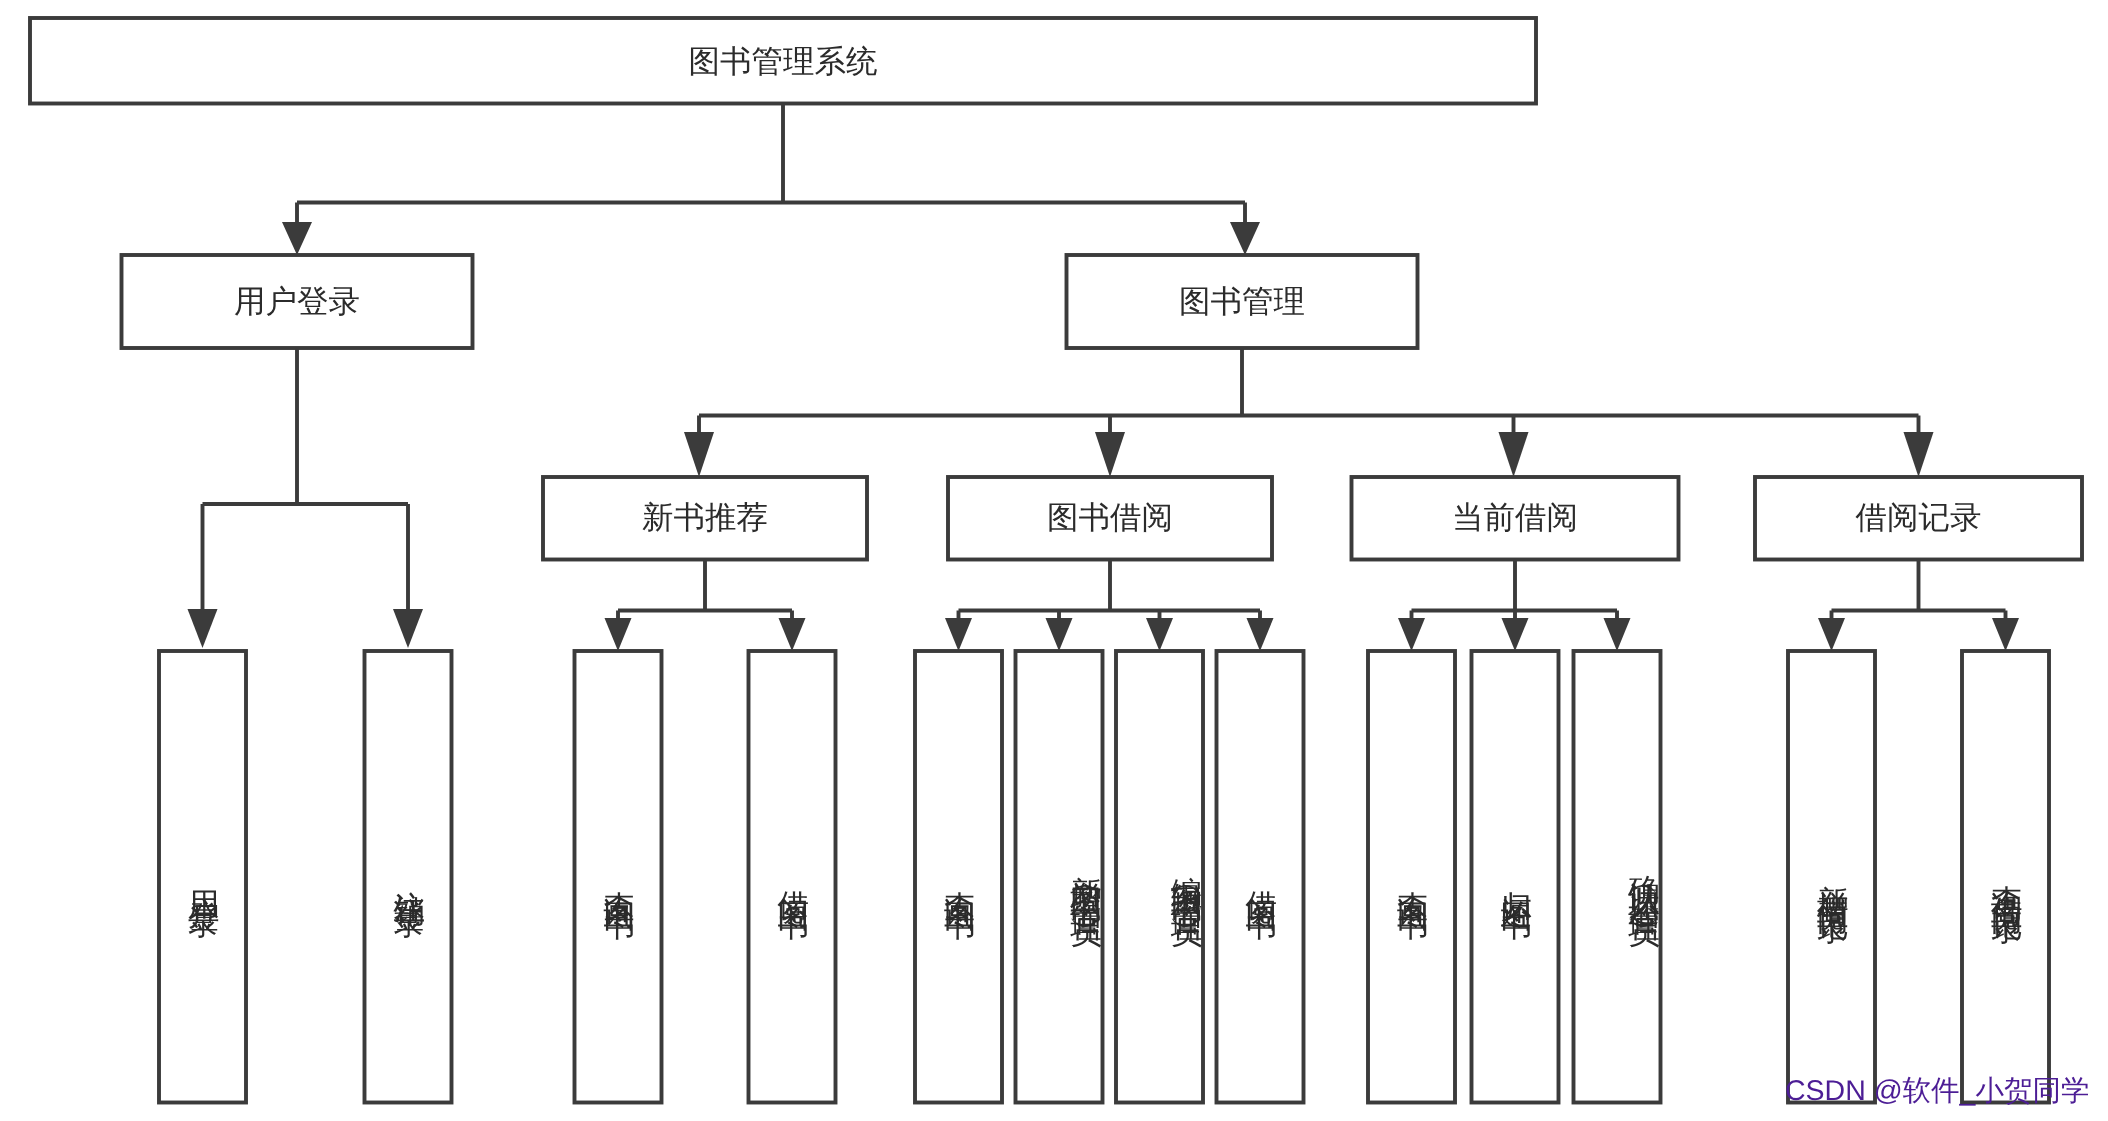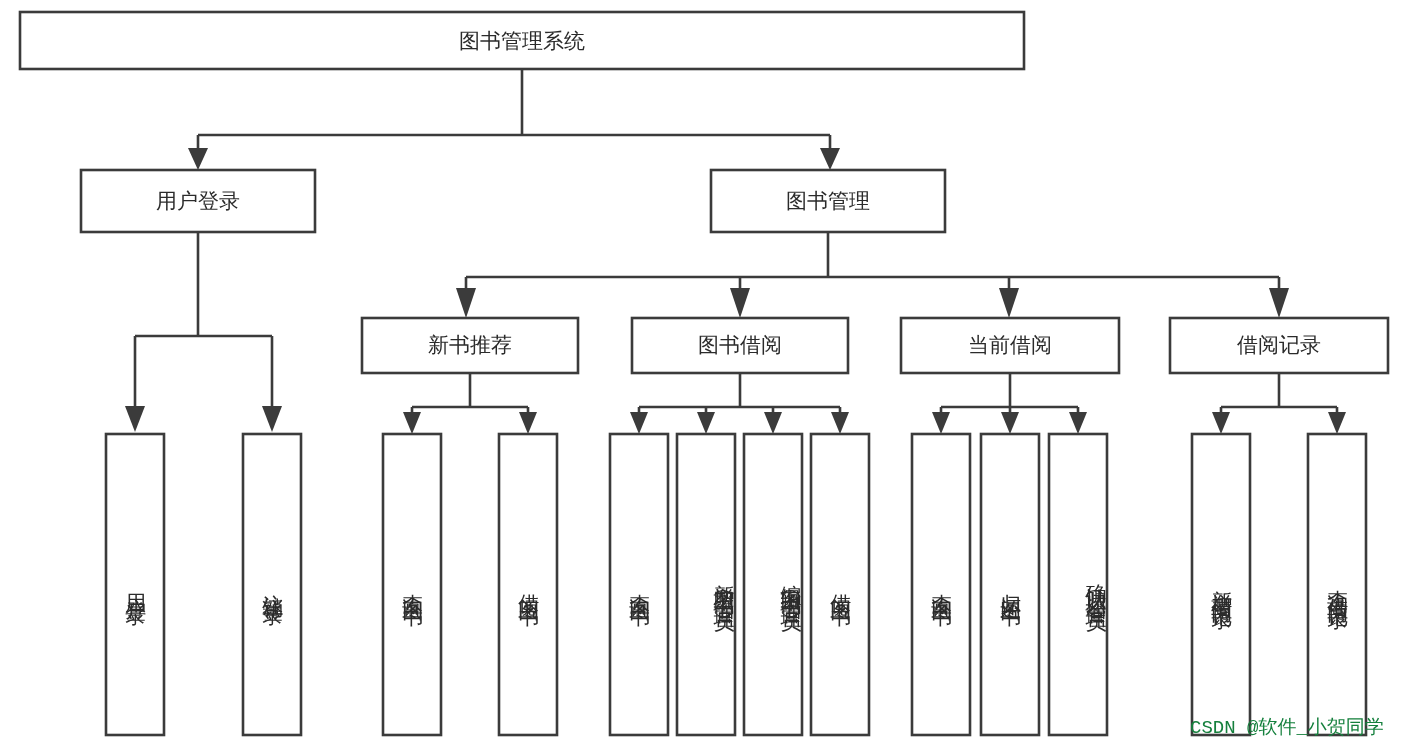--- a/index.html
+++ b/index.html
@@ -57,23 +57,23 @@
     font-size: 21px;
     line-height: 1.12;
     color: #2b2b2b;
     letter-spacing: 4px;
     text-align: center;
     white-space: nowrap;
     user-select: none;
   }
   .watermark {
     position: absolute;
-    font-family: Liberation Mono, monospace;
+    font-family: Liberation Sans, sans-serif;
     font-size: 19px;
-    color: #15803d;
+    color: #4c1d95;
     white-space: nowrap;
     user-select: none;
   }
 </style>
 </head>
 <body>
 
 <div id="diagram-root">
 
   <svg class="tree-canvas" viewBox="0 0 1405 747">

